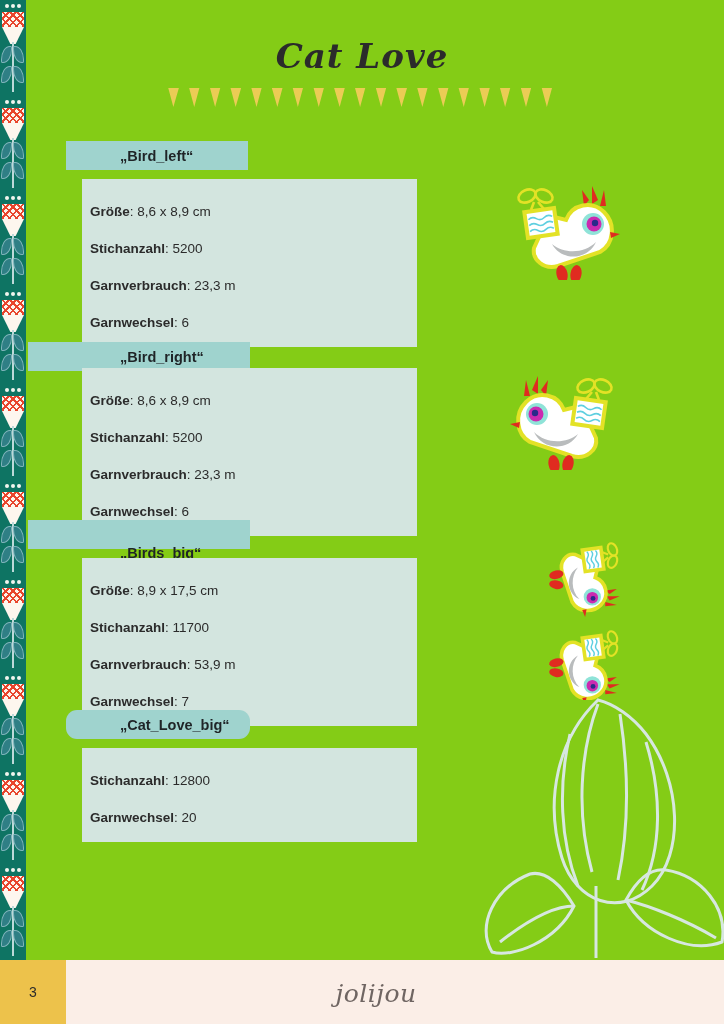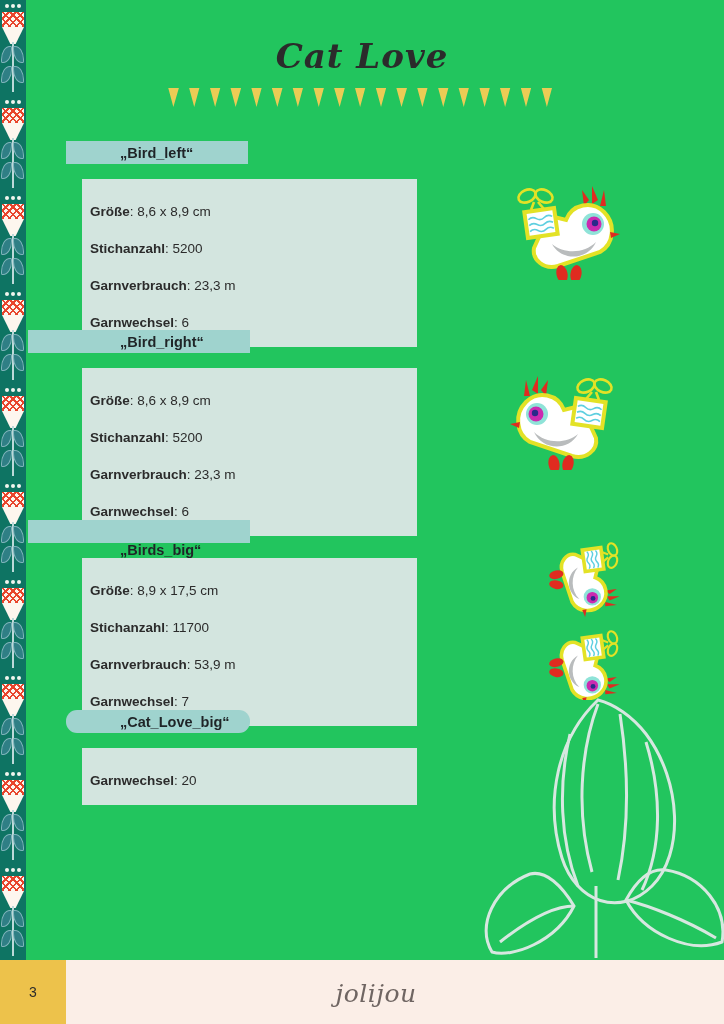--- a/index.html
+++ b/index.html
@@ -8,21 +8,21 @@
     background: #ffffff;
   }
   body {
     font-family: "Liberation Sans", sans-serif;
   }
   #page {
     position: relative;
     width: 724px;
     height: 1024px;
     overflow: hidden;
-    background: #22c55e;
+    background: #84cc16;
   }
 
   
   #left-border {
     position: absolute;
     left: 0;
     top: 0;
     width: 26px;
     height: 960px;
     background: #0e7463;
@@ -125,21 +125,21 @@
       10.5% 0%, 9.2% 100%, 7.9% 0%,
       5.3% 0%, 3.9% 100%, 2.6% 0%,
       0% 0%
     );
   }
 
   
   .block { position: absolute; left: 0; width: 724px; }
   .block-header {
     position: absolute;
-    height: 23px;
+    height: 29px;
     background: #9fd3ce;
     display: flex;
     align-items: center;
   }
   .block-header span {
     padding-left: 54px;
     font-size: 14.5px;
     font-weight: bold;
     color: #1f2427;
     white-space: nowrap;
@@ -416,21 +416,21 @@
 
     <path d="M110 52 l10 2 l-9 4 Z" fill="#e02b20"></path>
 
     <g fill="#e02b20">
       <ellipse cx="62" cy="94" rx="5.5" ry="9" transform="rotate(-12 62 94)"></ellipse>
       <ellipse cx="76" cy="94" rx="5.5" ry="9" transform="rotate(10 76 94)"></ellipse>
     </g>
   </svg>
 
   <div class="block" style="top:330px;">
-    <div class="block-header" style="left:28px; width:222px; top:0;">
+    <div class="block-header" style="left:28px; width:222px; top:12px;">
       <span style="padding-left:92px;">„Bird_right“</span>
     </div>
     <div class="block-body" style="top:38px;">
       <div class="spec-row"><b>Größe</b>: <span>8,6 x 8,9 cm</span></div>
       <div class="spec-row"><b>Stichanzahl</b>: <span>5200</span></div>
       <div class="spec-row"><b>Garnverbrauch</b>: <span>23,3 m</span></div>
       <div class="spec-row"><b>Garnwechsel</b>: <span>6</span></div>
     </div>
   </div>
 
@@ -541,20 +541,21 @@
         </g>
       </g>
     </svg>
   </div>
 
   <div class="block" style="top:710px;">
     <div class="block-header" style="left:66px; width:184px; top:0;border-radius:11px;">
       <span>„Cat_Love_big“</span>
     </div>
     <div class="block-body" style="top:38px;">
+      <div class="spec-row"><b>Stichanzahl</b>: <span>12800</span></div>
       <div class="spec-row"><b>Garnwechsel</b>: <span>20</span></div>
     </div>
   </div>
 
   <div class="art" style="left:500px; top:716px; width:160px; height:172px;">
     <svg width="160" height="172" viewBox="0 0 160 172">
       <g font-family="'Liberation Sans', sans-serif" font-weight="bold" font-size="54" fill="#ffffff" stroke-width="3" text-anchor="middle" dominant-baseline="central">
 
         <text x="-148" y="45" transform="rotate(90)" stroke="#8a5a1e">T</text>
         <text x="-108" y="41" transform="rotate(90)" stroke="#ded8a4">A</text>

